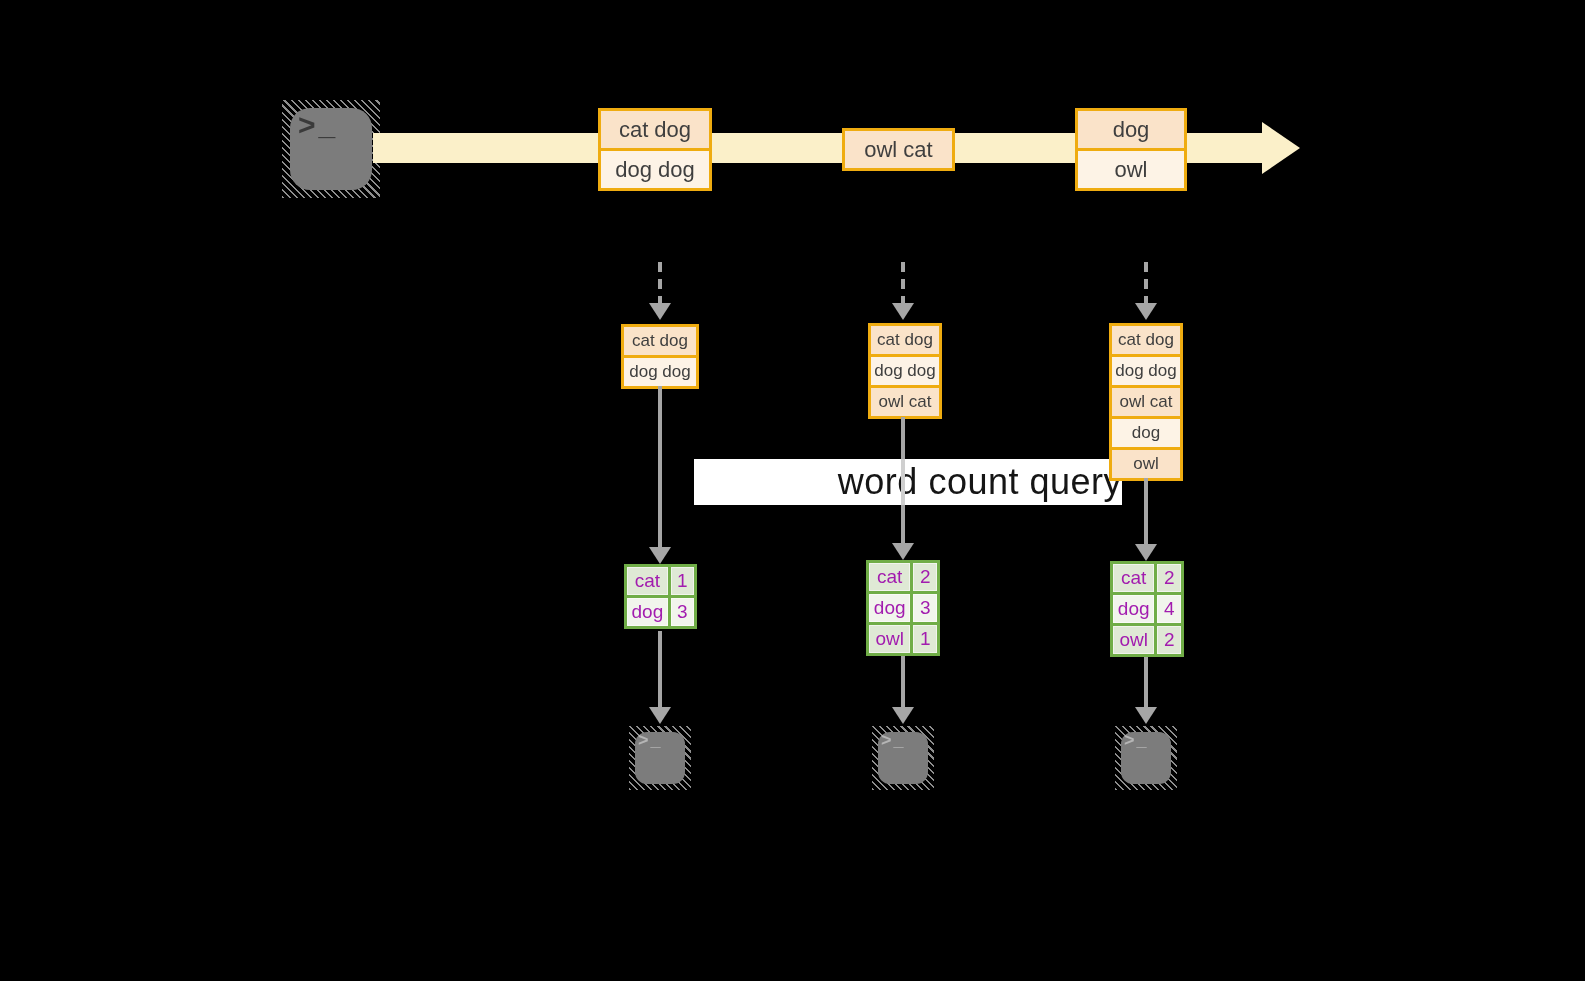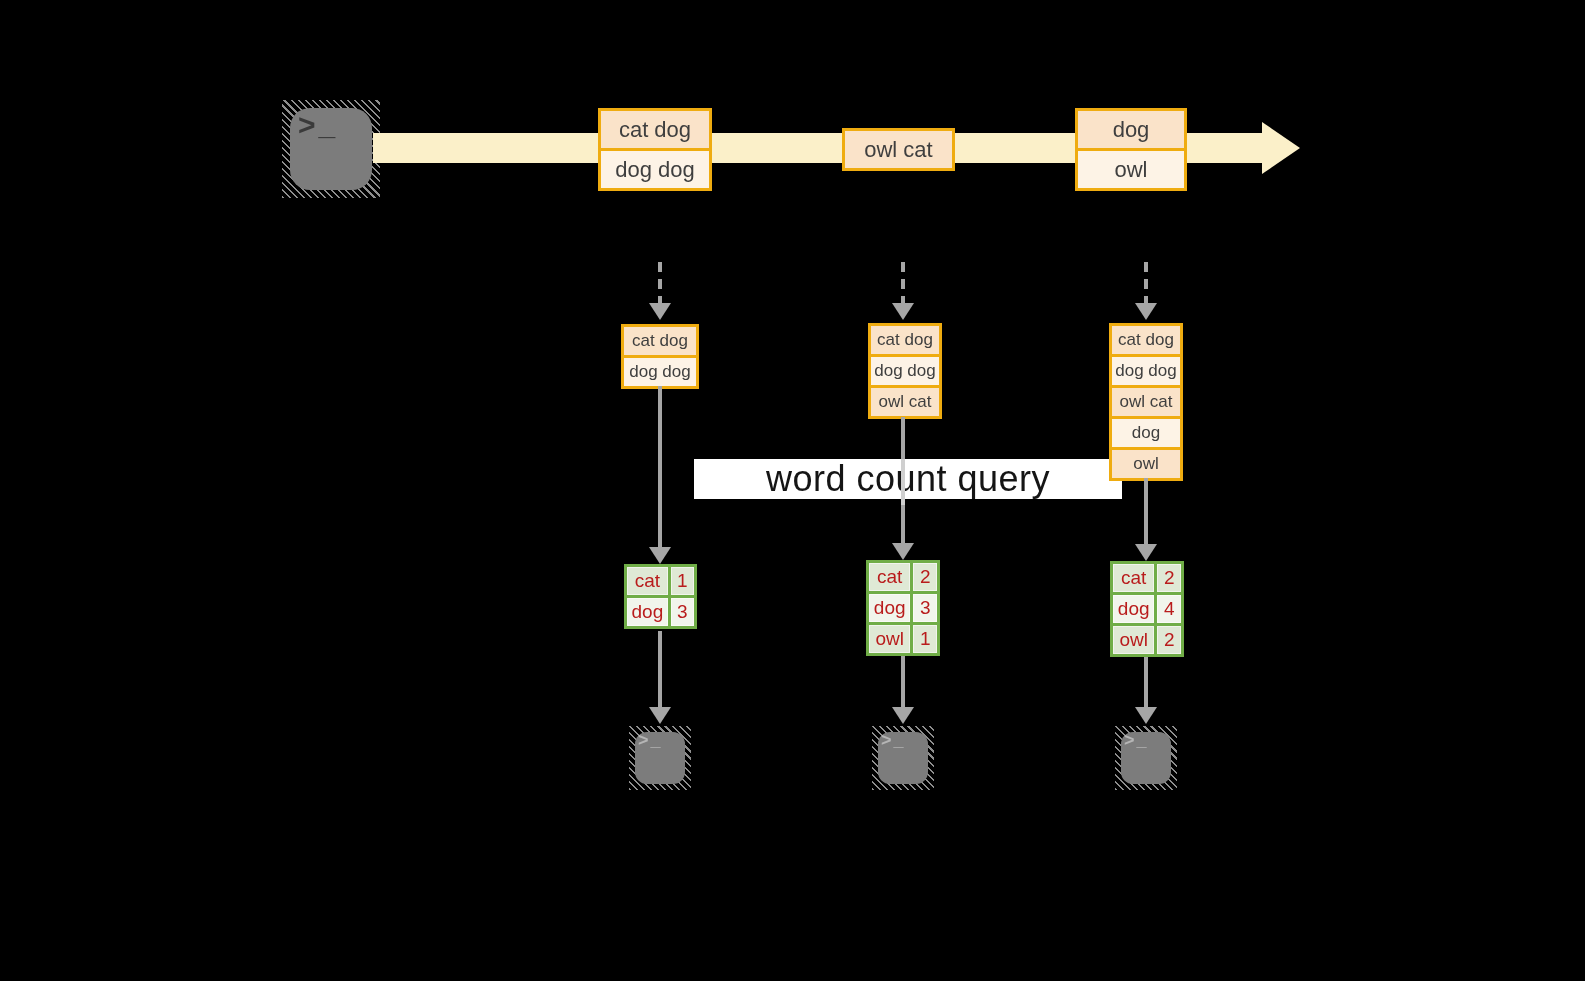--- a/index.html
+++ b/index.html
@@ -50,32 +50,32 @@
     background-image:repeating-linear-gradient(to bottom,#a6a6a6 0 10px,transparent 10px 17px);
   }
   .vline{position:absolute;width:4px;background:#a6a6a6;z-index:3;}
   .vhead{
     position:absolute;width:0;height:0;z-index:3;
     border-top:17px solid #a6a6a6;border-left:11px solid transparent;border-right:11px solid transparent;
   }
   .vline-light{position:absolute;width:4px;background:#cfcfcf;z-index:4;}
   
   .banner{
-    position:absolute;left:694px;top:459px;width:428px;height:40px;background:#ffffff;z-index:1;
-    display:flex;align-items:center;justify-content:center;
+    position:absolute;left:694px;top:459px;width:428px;height:46px;background:#ffffff;z-index:1;
+    display:flex;align-items:center;justify-content:flex-end;
   }
   .banner span{font-size:36px;font-weight:300;color:#151515;letter-spacing:0.5px;}
   
   .wc-table{
     position:absolute;z-index:2;background:#70ad47;padding:3px;
     display:grid;grid-template-columns:1.75fr 1fr;gap:3px;box-sizing:border-box;
   }
   .wc-cell{
     height:28px;display:flex;align-items:center;justify-content:center;
-    font-size:19px;color:#b91c1c;box-shadow:inset 0 0 0 1px rgba(255,255,255,0.55);
+    font-size:19px;color:#a21caf;box-shadow:inset 0 0 0 1px rgba(255,255,255,0.55);
   }
   .sage{background:#dfe9d5;}
   .sagelight{background:#f1f5ec;}
 </style>
 </head>
 <body>
 
 <div class="stage">
 
   <div class="hatchbox" style="left:282px;top:100px;width:98px;height:98px;">

